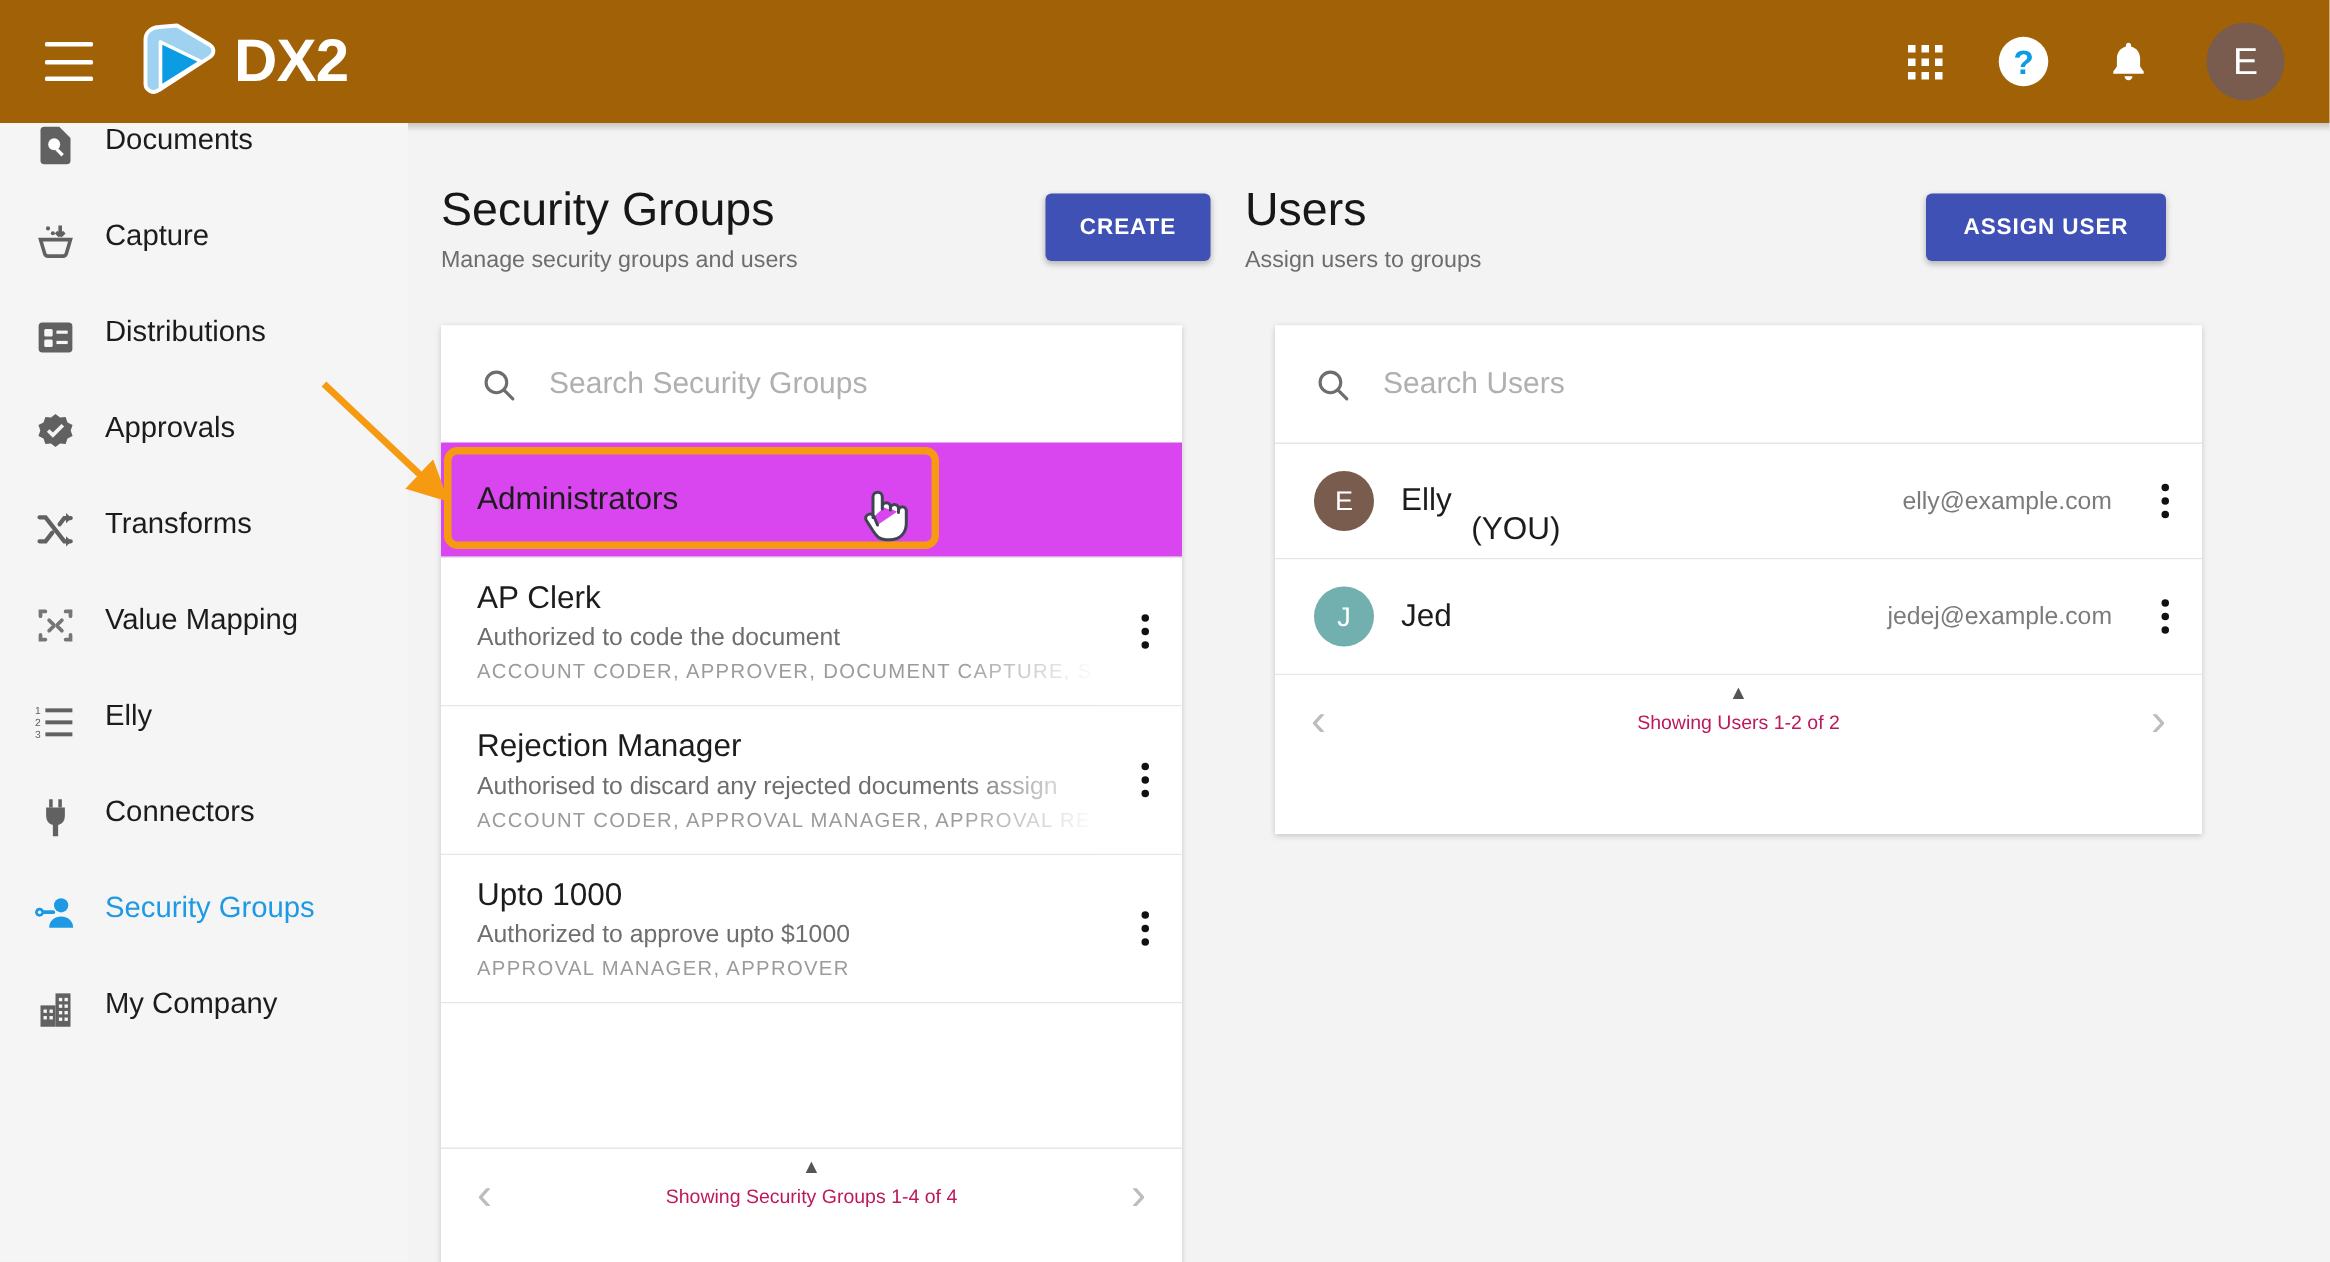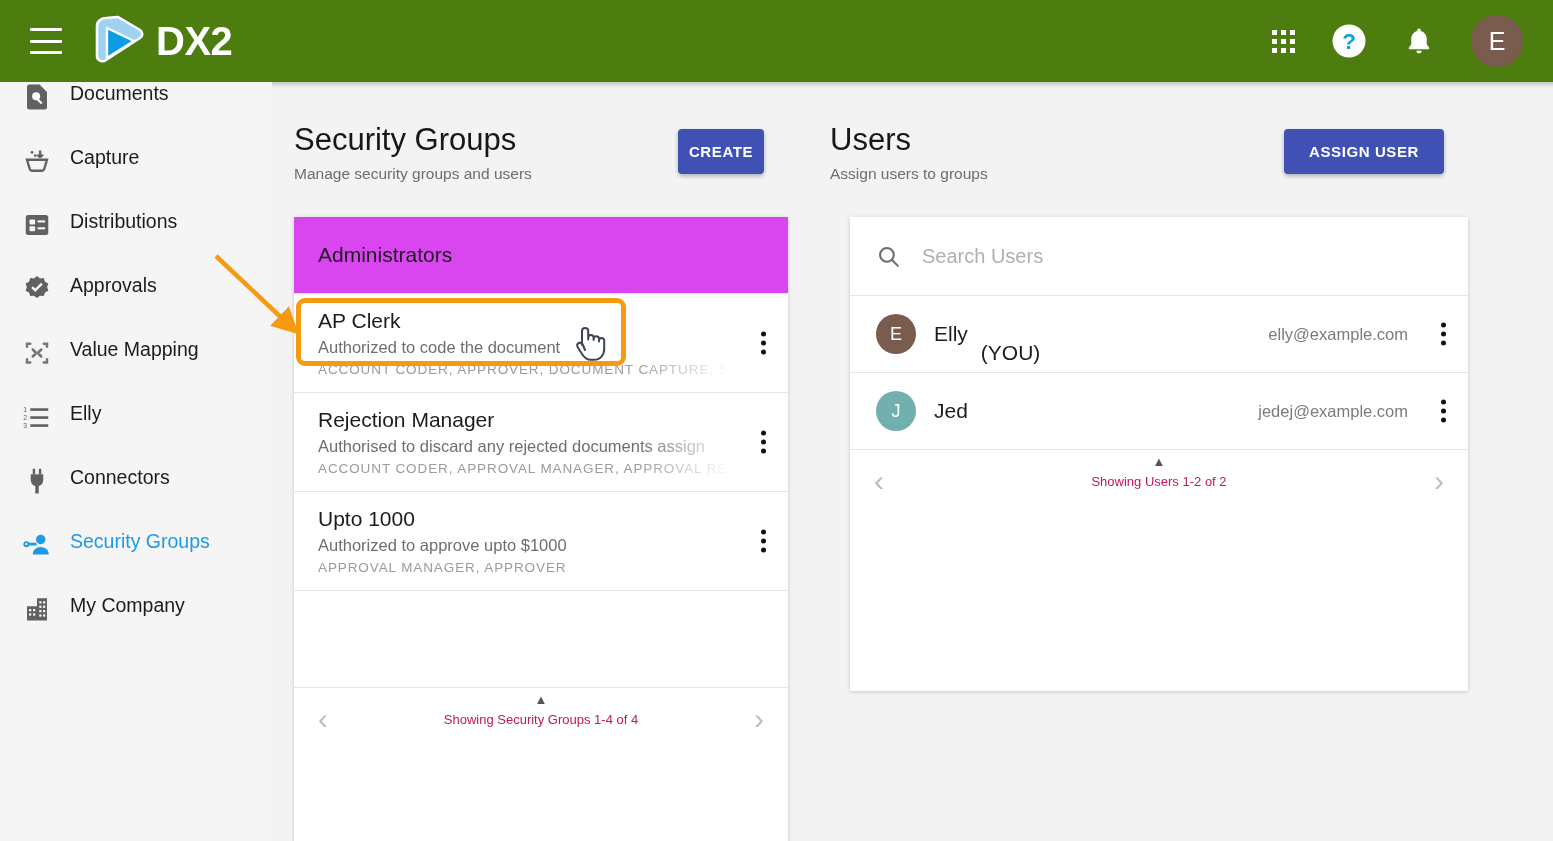--- a/index.html
+++ b/index.html
@@ -7,21 +7,21 @@
     width: 1553px; height: 841px;
     background: #f3f3f3;
     font-family: "Liberation Sans", sans-serif;
     overflow: hidden;
   }
 
   
   .topbar {
     position: absolute; top: 0; left: 0;
     width: 1553px; height: 82px;
-    background: #4d7c0f;
+    background: #a16207;
     display: flex; align-items: center;
   }
   .hamburger {
     margin-left: 30px; width: 32px; height: 26px;
     display: flex; flex-direction: column; justify-content: space-between;
     cursor: pointer;
   }
   .hamburger span { display:block; width: 32px; height: 3px; background: #fff; border-radius: 1px; }
   .logo-wrap { margin-left: 32px; display: flex; align-items: center; }
   .logo-mark { width: 50px; height: 55px; }
@@ -233,20 +233,32 @@
   <div class="nav-item">
     <span class="nav-icon">
       <svg width="30" height="30" viewBox="0 0 24 24" fill="#616161">
         <path d="M12 1.6l2.4 1.9 3-.3 1 2.9 2.7 1.4-1 2.9 1 2.9-2.7 1.4-1 2.9-3-.3L12 19.2l-2.4-1.9-3 .3-1-2.9L2.9 13.3l1-2.9-1-2.9 2.7-1.4 1-2.9 3 .3z"></path>
         <path d="M10.6 14.3 7.4 11.1l1.4-1.4 1.8 1.8 4.6-4.6 1.4 1.4z" fill="#f5f5f5"></path>
       </svg>
     </span>
     <span class="nav-label">Approvals</span>
   </div>
 
+  <div class="nav-item">
+    <span class="nav-icon">
+      <svg width="30" height="30" viewBox="0 0 24 24" fill="none" stroke="#616161" stroke-width="2.3" stroke-linecap="round">
+        <path d="M3.5 5.5h3.2l10 12.8h3.4"></path>
+        <path d="M3.5 18.3h3.2l3.6-4.6"></path>
+        <path d="M14.2 9.2l2.5-3.3h3.4"></path>
+        <path d="M17.6 3.2 20.5 5.9 17.6 8.6" fill="#616161" stroke="none"></path>
+        <path d="M17.6 15.6 20.5 18.3 17.6 21" fill="#616161" stroke="none"></path>
+      </svg>
+    </span>
+    <span class="nav-label">Transforms</span>
+  </div>
 
   <div class="nav-item">
     <span class="nav-icon">
       <svg width="30" height="30" viewBox="0 0 24 24" fill="none" stroke="#757575" stroke-width="2" stroke-linecap="round">
         <path d="M4 7V4.5h2.6M17.4 4.5H20V7M20 17v2.5h-2.6M6.6 19.5H4V17"></path>
         <path d="M8.6 9.2 11 11.6M15.4 9.2 13 11.6M8.6 14.8 11 12.4M15.4 14.8 13 12.4"></path>
       </svg>
     </span>
     <span class="nav-label">Value Mapping</span>
   </div>
@@ -313,24 +325,31 @@
     <span class="nav-label">My Company</span>
   </div>
 </div>
 
 <div class="content">
 
   <div class="panel-head" style="left:22px; top:40px; width:500px;">
     <div class="panel-title">Security Groups</div>
     <div class="panel-sub">Manage security groups and users</div>
   </div>
-  <button class="btn-primary" style="position:absolute; left:406px; top:47px; width:86px; height:45px;">CREATE</button>
+  <button class="btn-primary" style="position:absolute; left:425px; top:47px; width:110px; height:45px;">CREATE</button>
 
   <div class="card" style="left:22px; top:135px; width:494px; height:683px;">
 
+    <div class="search-row">
+      <svg width="25" height="25" viewBox="0 0 24 24" fill="none" stroke="#6d6d6d" stroke-width="2">
+        <circle cx="10.5" cy="10.5" r="6.6"></circle>
+          <path d="M15.4 15.4 21 21" stroke-linecap="round"></path>
+      </svg>
+      <span class="search-placeholder">Search Security Groups</span>
+    </div>
 
     <div class="group-row selected">
       <span class="group-name">Administrators</span>
     </div>
     <div class="list-sep"></div>
 
     <div class="group-row" style="height:98px;">
       <div class="group-name">AP Clerk</div>
       <div class="group-desc">Authorized to code the document</div>
       <div class="group-roles">ACCOUNT CODER, APPROVER, DOCUMENT CAPTURE, S</div>
@@ -378,21 +397,21 @@
       <span class="pager-arrow right">›</span>
     </div>
   </div>
 
   <div class="panel-head" style="left:558px; top:40px; width:450px;">
     <div class="panel-title">Users</div>
     <div class="panel-sub">Assign users to groups</div>
   </div>
   <button class="btn-primary" style="position:absolute; left:1012px; top:47px; width:160px; height:45px;">ASSIGN USER</button>
 
-  <div class="card" style="left:578px; top:135px; width:618px; height:474px;">
+  <div class="card" style="left:578px; top:135px; width:618px; height:339px;">
 
     <div class="search-row">
       <svg width="25" height="25" viewBox="0 0 24 24" fill="none" stroke="#6d6d6d" stroke-width="2">
         <circle cx="10.5" cy="10.5" r="6.6"></circle>
           <path d="M15.4 15.4 21 21" stroke-linecap="round"></path>
       </svg>
       <span class="search-placeholder">Search Users</span>
     </div>
     <div class="list-sep"></div>
 

